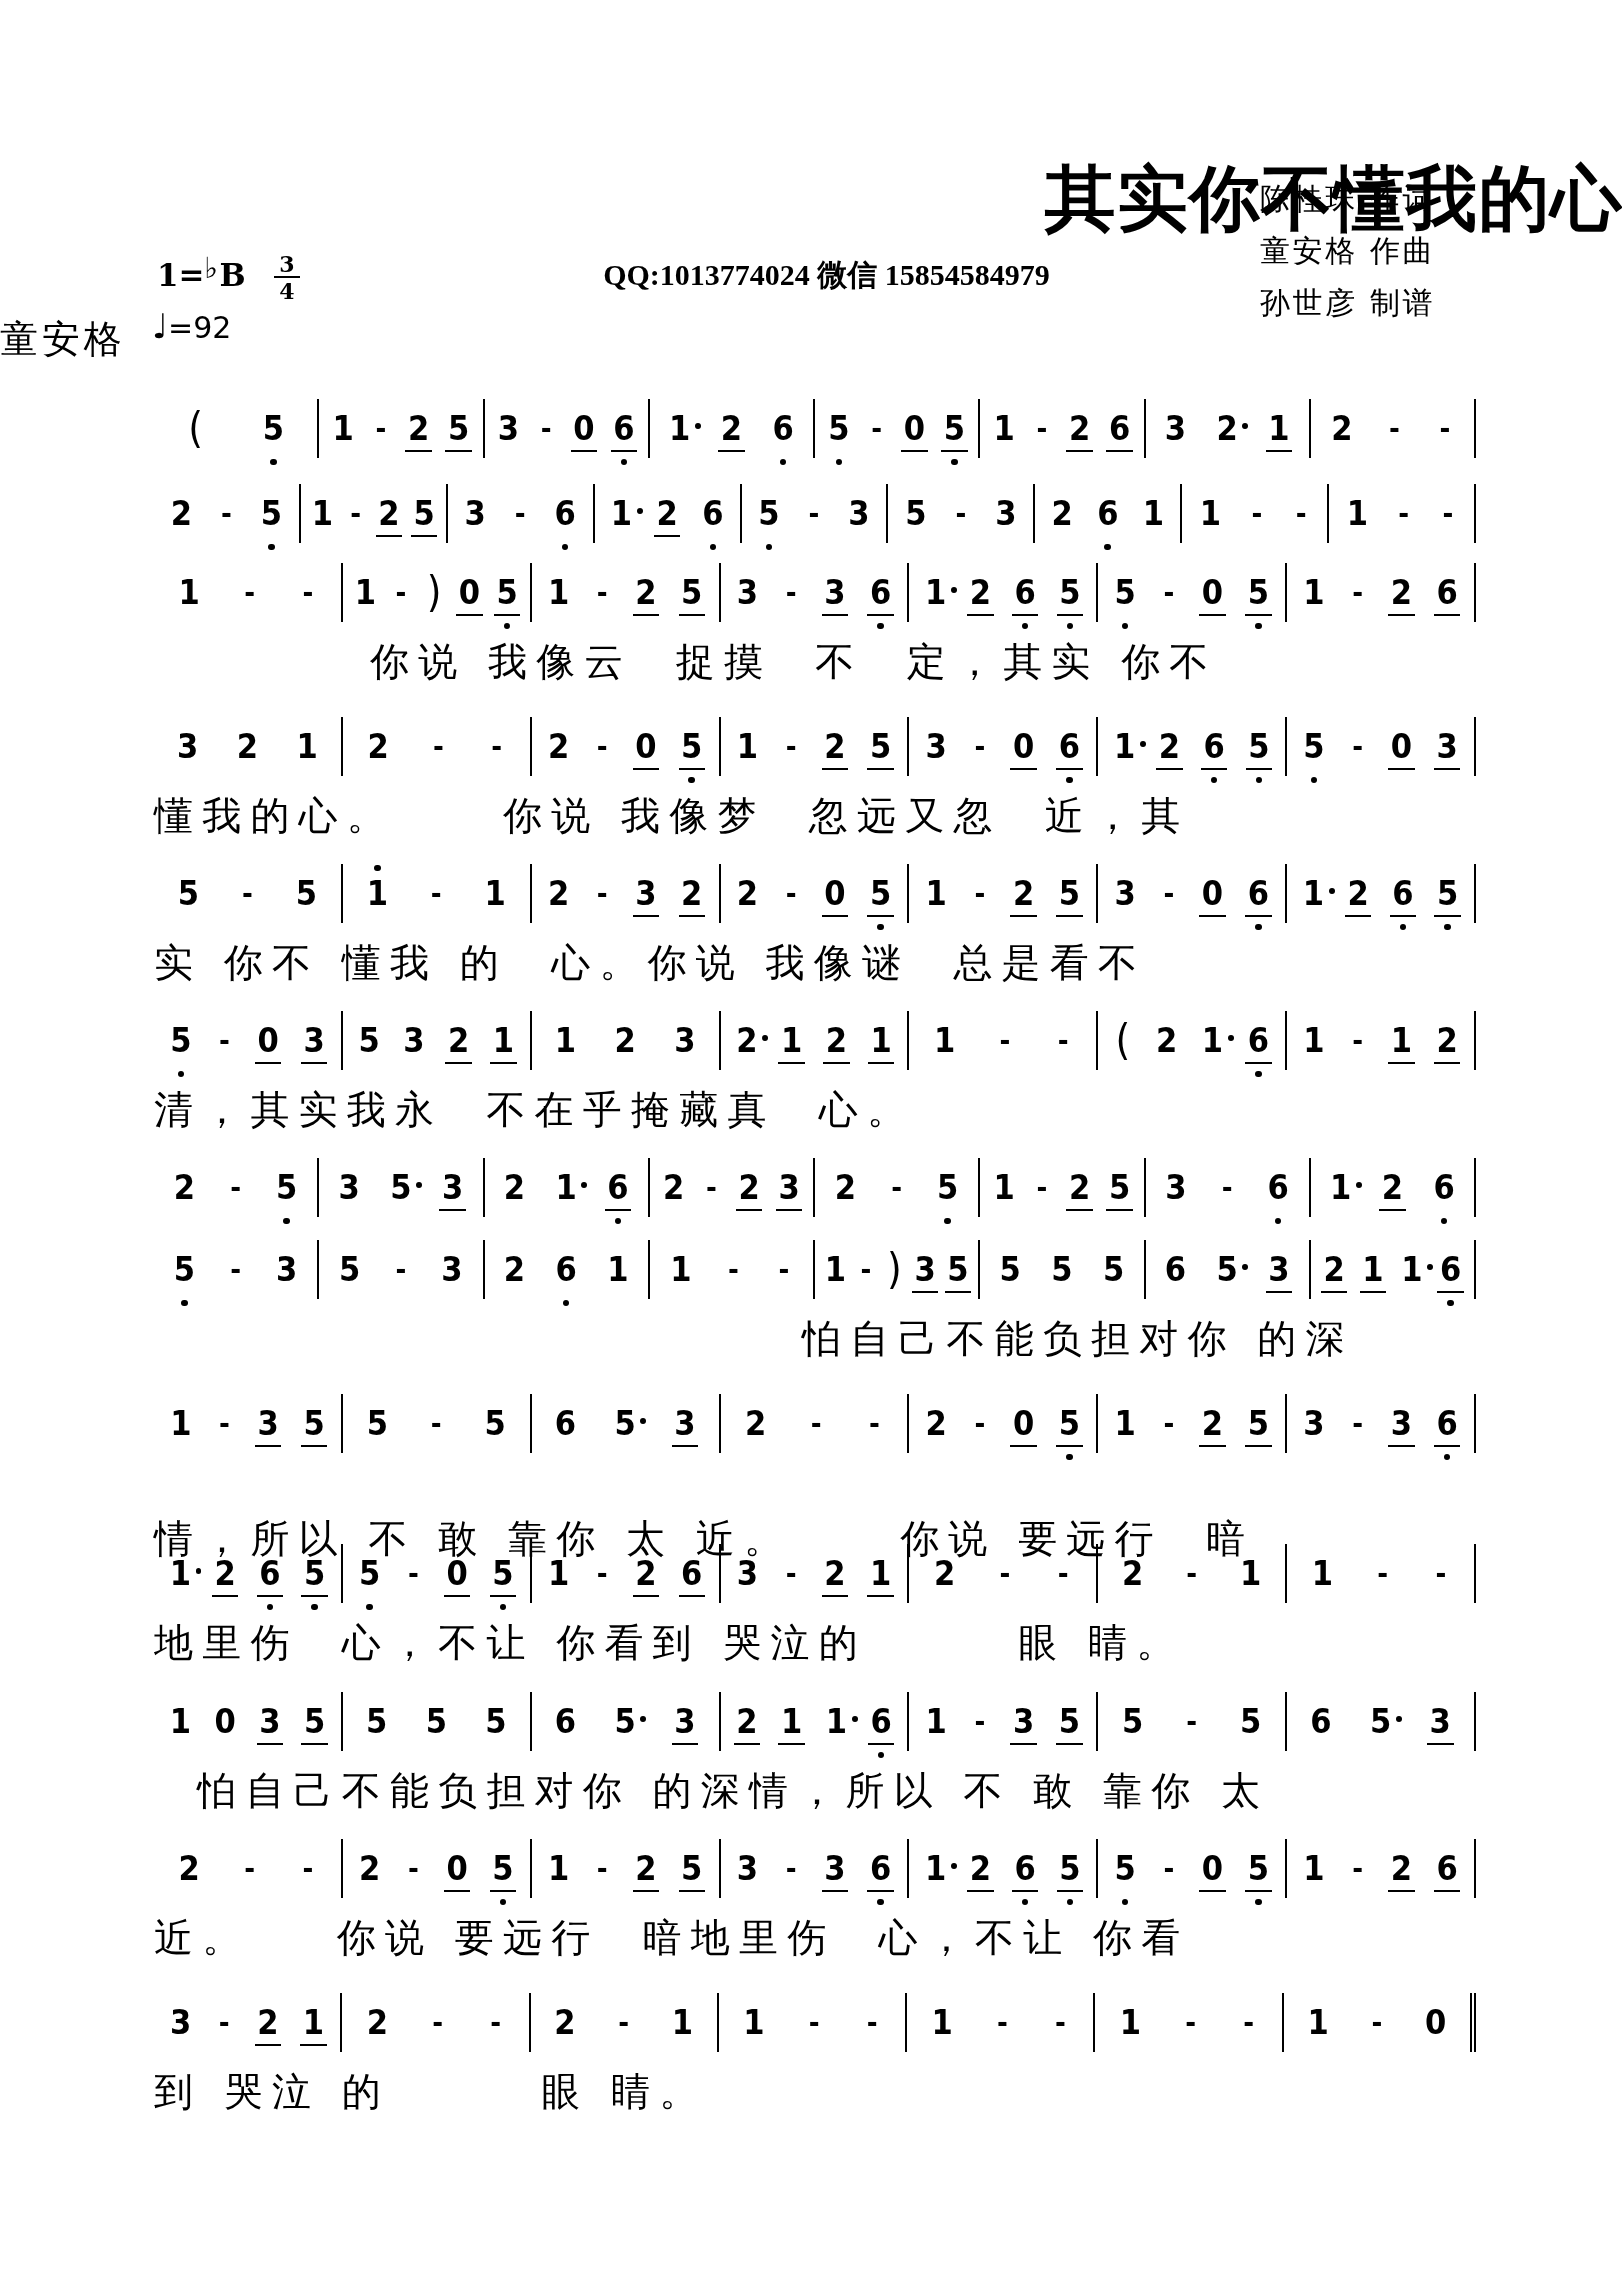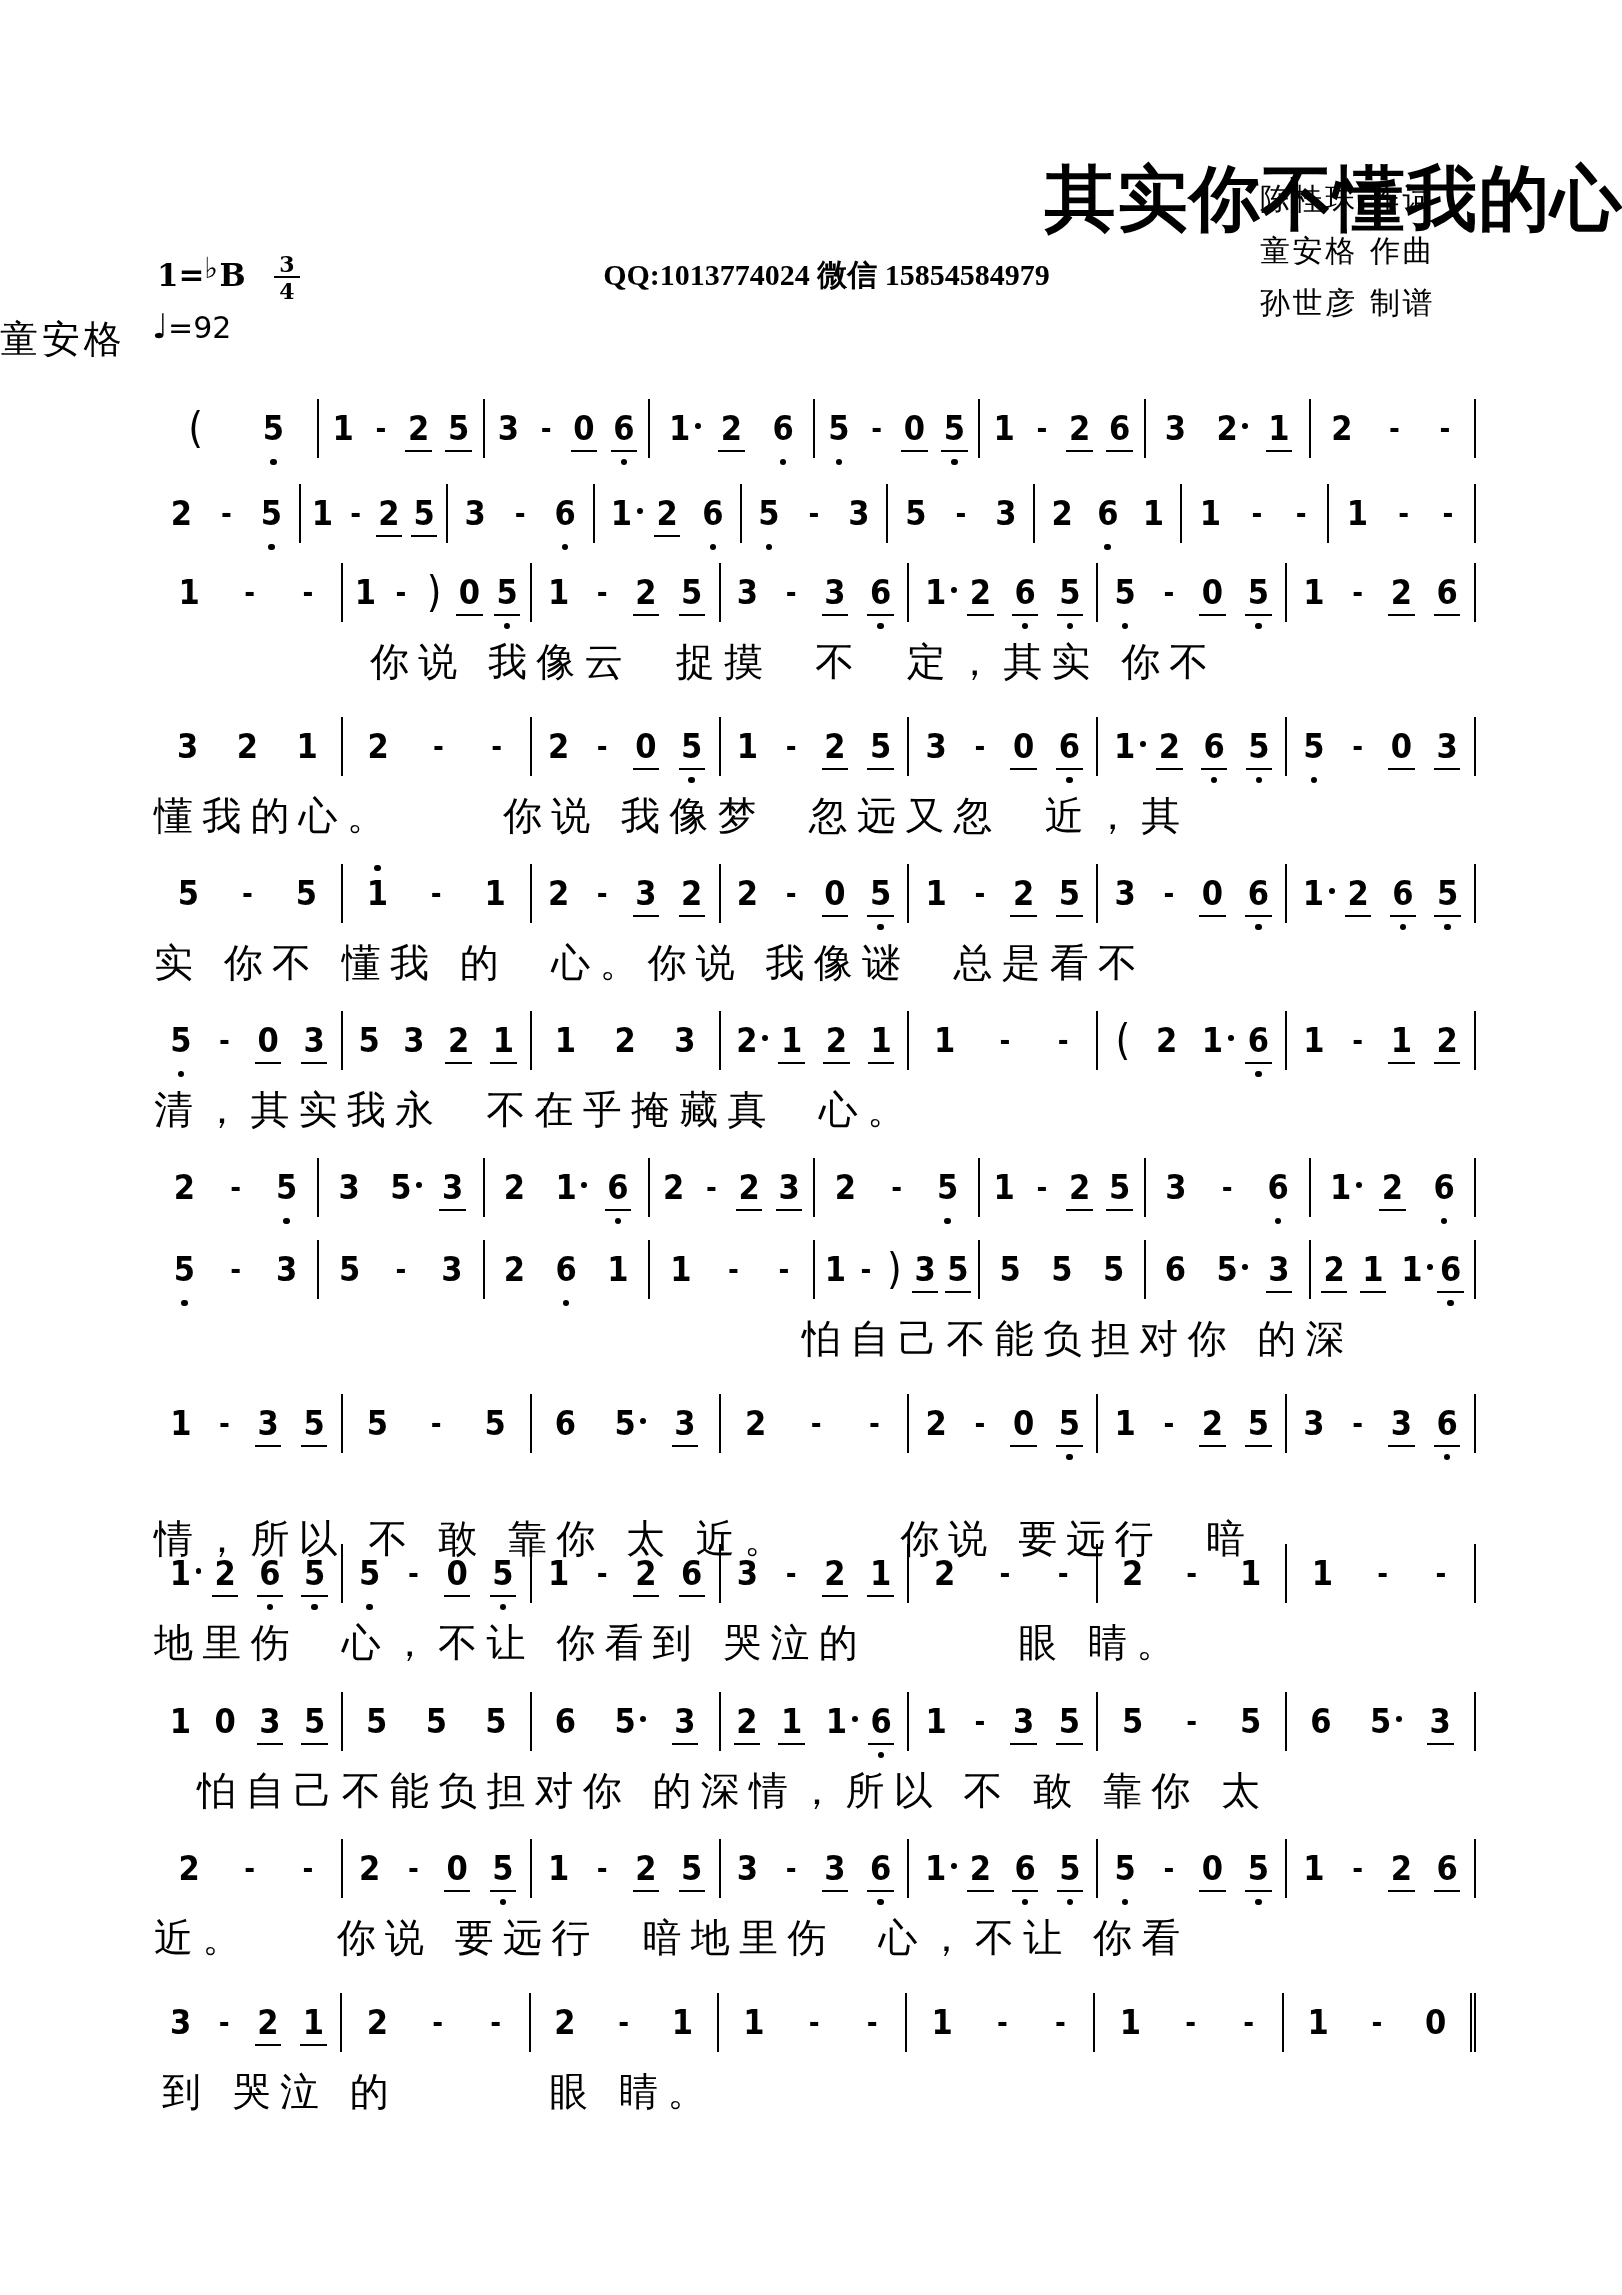--- a/index.html
+++ b/index.html
@@ -1486,15 +1486,15 @@
           <span>1</span>
         </span>
         <span class="tok dash">
           <span>-</span>
         </span>
         <span class="tok">
           <span>0</span>
         </span>
       </div>
     </div>
-    <div class="lyric-row" style="top: 2065px; margin-left: 8px;">到 哭泣 的       眼 睛。</div>
+    <div class="lyric-row" style="top: 2065px;">到 哭泣 的       眼 睛。</div>
   </div>
 
 
 </body></html>

